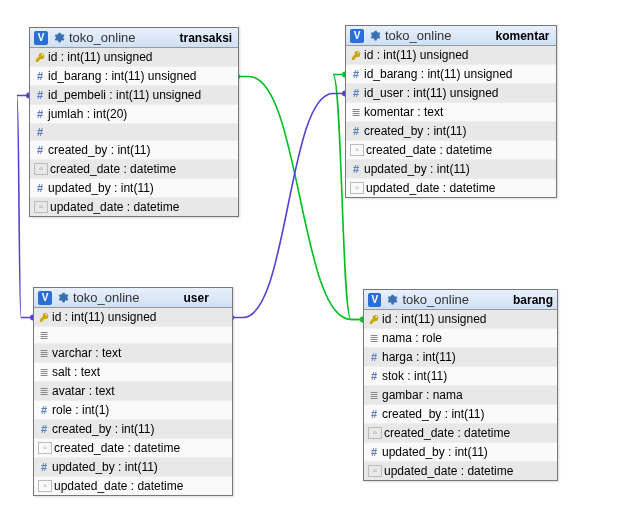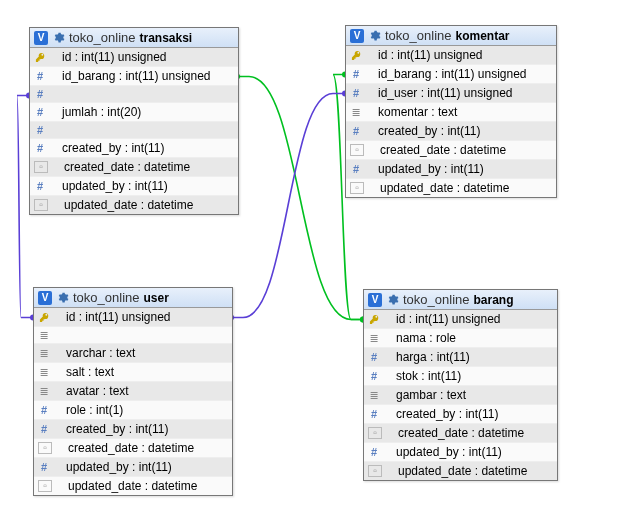--- a/index.html
+++ b/index.html
@@ -50,25 +50,26 @@
     display: inline-block;
   }
   .hdr-schema {
     color: #333;
     font-size: 13px;
   }
   .hdr-table {
     font-weight: bold;
     color: #000;
     font-size: 12px;
+    margin-left: 40px;
   }
   .col-row {
     display: flex;
     align-items: center;
-    gap: 16px;
+    gap: 2px;
     padding: 2px 6px 2px 4px;
     border-bottom: 1px solid #eee;
     white-space: nowrap;
   }
   .col-row:nth-child(odd) { background: #fafafa; }
   .col-row:nth-child(even) { background: #e8e8e8; }
   .col-row:last-child { border-bottom: none; }
   .ic {
     width: 12px; height: 12px;
     display: inline-flex;
@@ -116,20 +117,21 @@
           </svg>
         </span>
         <span class="col-label">id : int(11) unsigned</span>
       </div>
       <div class="col-row">
         <span class="ic ic-hash">#</span>
         <span class="col-label">id_barang : int(11) unsigned</span>
       </div>
       <div class="col-row">
         <span class="ic ic-hash">#</span>
+        <span class="col-label">id_pembeli : int(11) unsigned</span>
       </div>
       <div class="col-row">
         <span class="ic ic-hash">#</span>
         <span class="col-label">jumlah : int(20)</span>
       </div>
       <div class="col-row">
         <span class="ic ic-hash">#</span>
       </div>
       <div class="col-row">
         <span class="ic ic-hash">#</span>
@@ -271,21 +273,21 @@
       <div class="col-row">
         <span class="ic ic-hash">#</span>
         <span class="col-label">harga : int(11)</span>
       </div>
       <div class="col-row">
         <span class="ic ic-hash">#</span>
         <span class="col-label">stok : int(11)</span>
       </div>
       <div class="col-row">
         <span class="ic ic-text">≣</span>
-        <span class="col-label">gambar : text</span>
+        <span class="col-label">gambar : nama</span>
       </div>
       <div class="col-row">
         <span class="ic ic-hash">#</span>
         <span class="col-label">created_by : int(11)</span>
       </div>
       <div class="col-row">
         <span class="ic ic-date">▫</span>
         <span class="col-label">created_date : datetime</span>
       </div>
       <div class="col-row">

